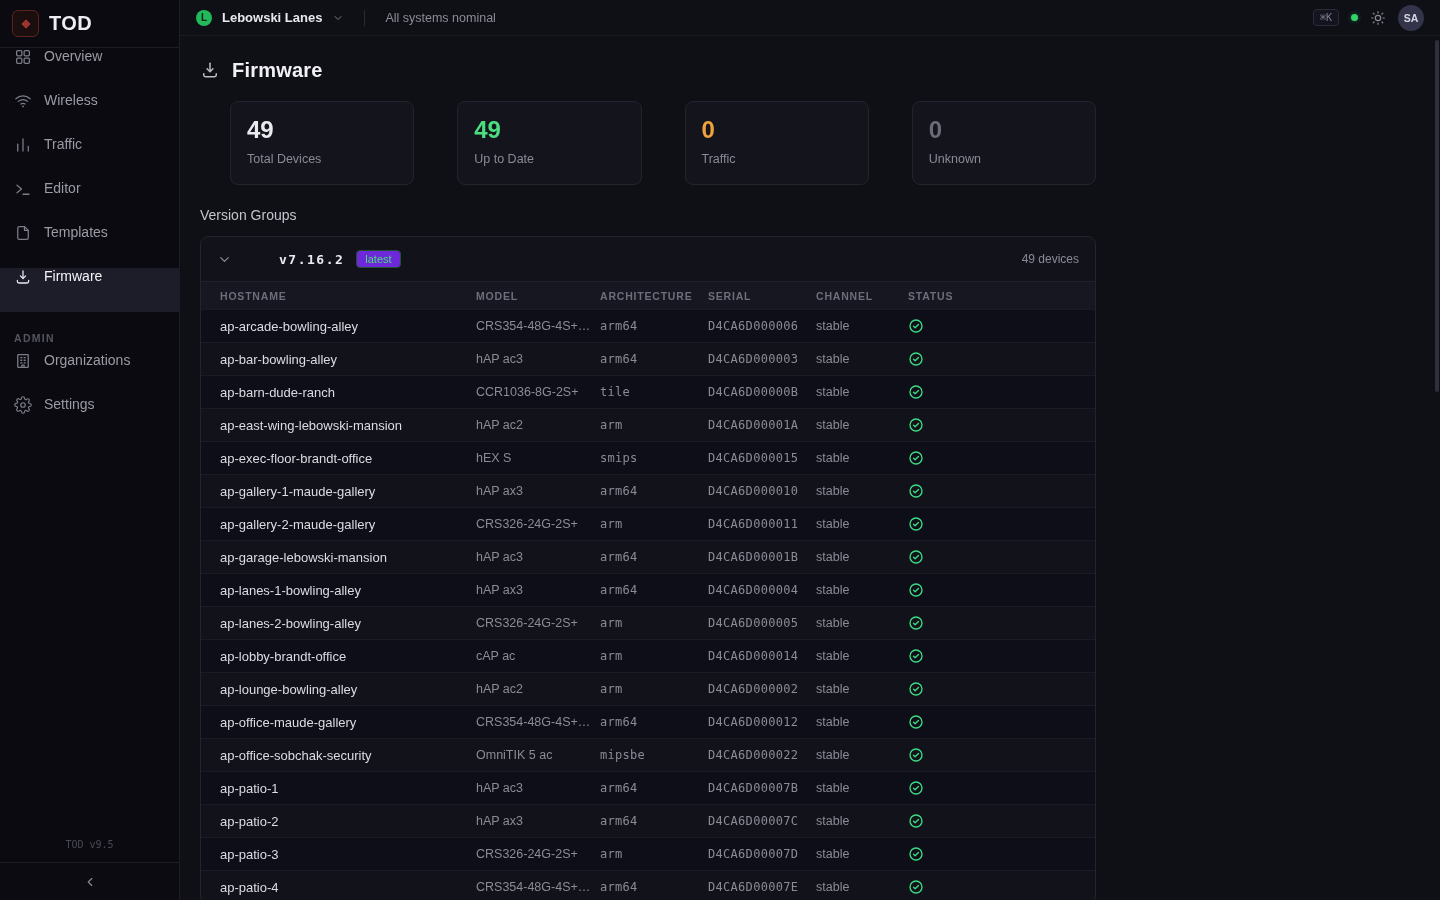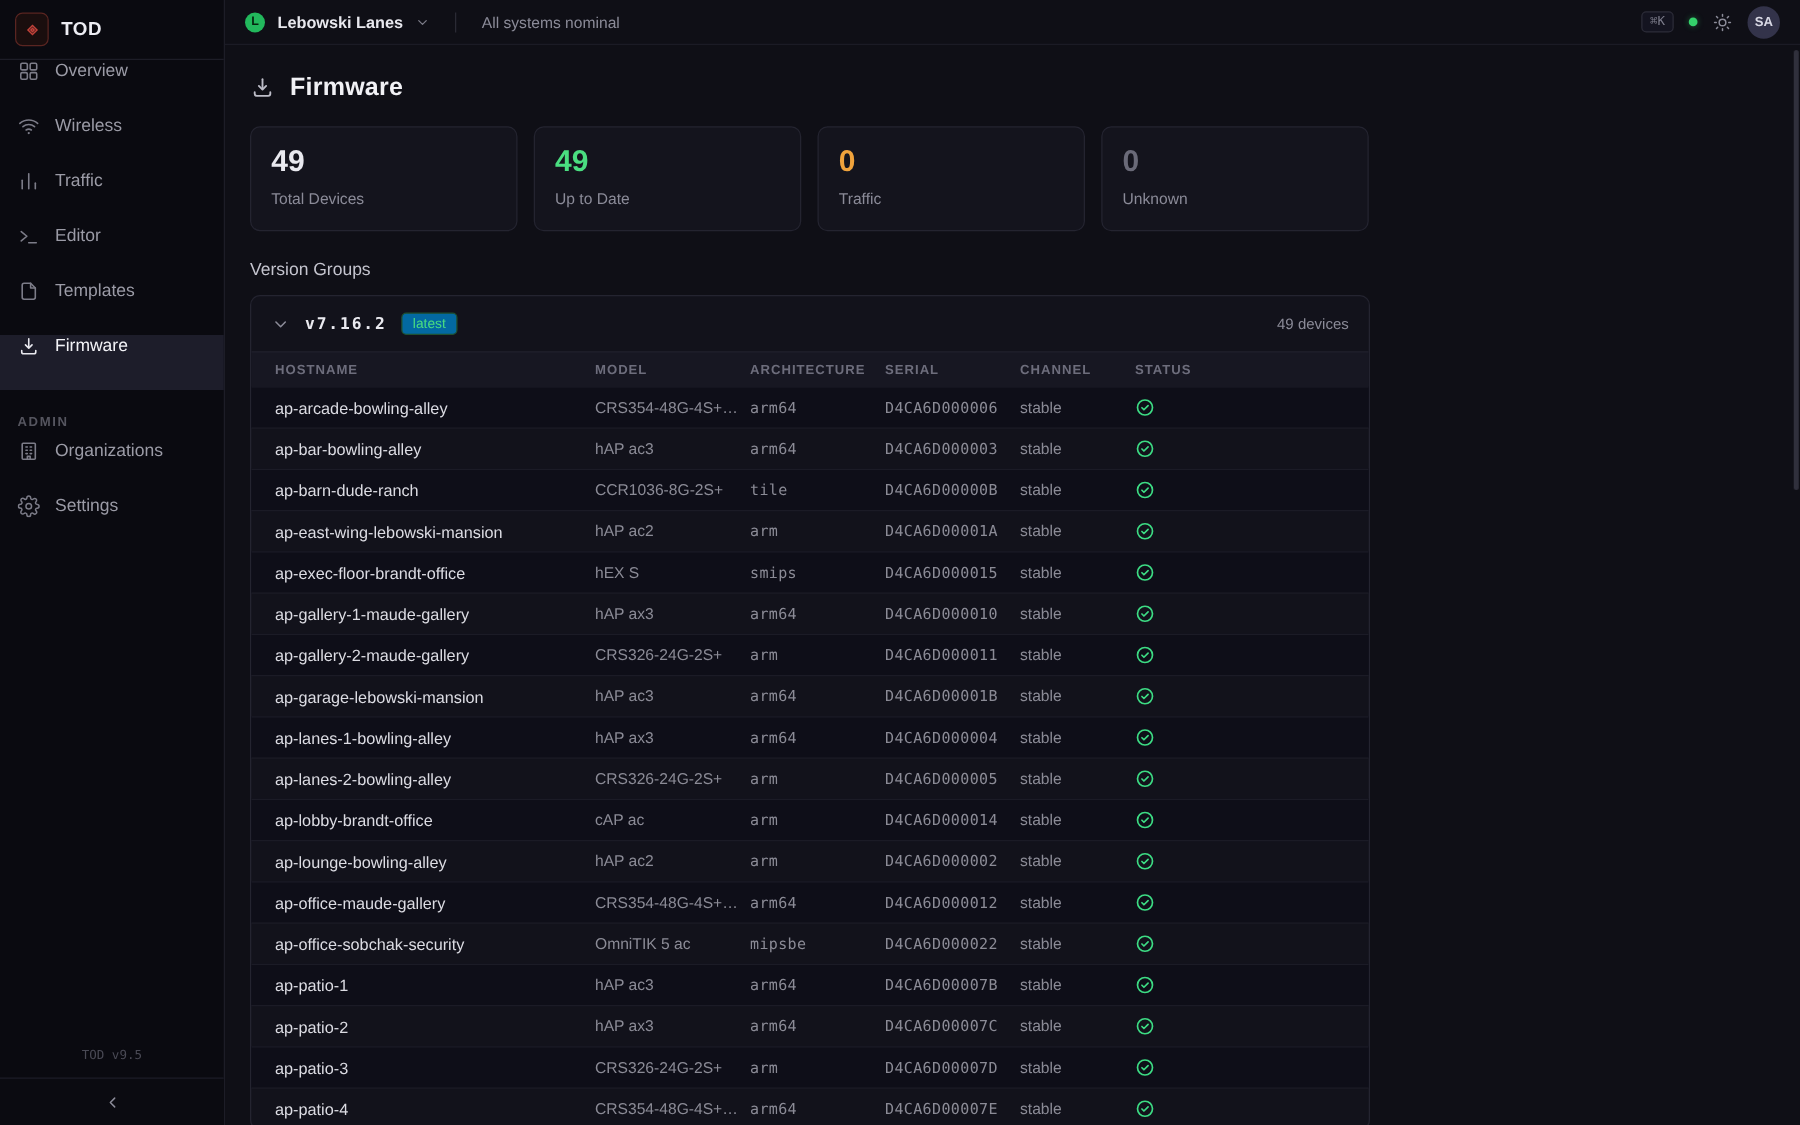--- a/index.html
+++ b/index.html
@@ -7,21 +7,21 @@
   body {
     font-family:"Liberation Sans", sans-serif;
     background:#0f0f16; color:#e6e6ec;
     display:flex;
   }
 
   
   .sidebar { width:180px; min-width:180px; background:#0a0a10; border-right:1px solid #1d1d27; display:flex; flex-direction:column; }
   .logo-row { height:48px; display:flex; align-items:center; gap:10px; padding:0 12px; border-bottom:1px solid #1d1d27; }
   .logo-box { width:27px; height:27px; border-radius:6px; background:#1a0e0e; border:1px solid #5a2521; color:#c2423a; display:flex; align-items:center; justify-content:center; }
-  .app-name { font-weight:700; font-size:15px; color:#ededf3; letter-spacing:.4px; }
+  .app-name { font-weight:700; font-size:20px; color:#ededf3; letter-spacing:.4px; }
   .section-label { font-size:10.5px; letter-spacing:1.3px; color:#55555f; font-weight:700; padding:20px 14px 8px; }
   .nav-item { height:44px; display:flex; align-items:flex-start; gap:12px; padding:0 14px; color:#9b9ba6; font-size:14px; cursor:pointer; }
   .nav-item .nicon { width:18px; height:18px; color:#7c7c88; display:flex; }
   .nav-item.active { background:#1d1d2a; color:#f3f3f7; }
   .nav-item.active .nicon { color:#e8e8ee; }
   .sidebar-version { margin-top:auto; text-align:center; font-family:"DejaVu Sans Mono",monospace; font-size:10px; color:#4a4a55; padding-bottom:12px; }
   .collapse-btn { height:38px; border-top:1px solid #1d1d27; display:flex; align-items:center; justify-content:center; color:#8b8b98; cursor:pointer; background:#0b0b11; }
 
   
   .main { flex:1; display:flex; flex-direction:column; background:#0f0f16; position:relative; }
@@ -36,31 +36,31 @@
   .status-dot { width:7px; height:7px; border-radius:50%; background:#34d16b; box-shadow:0 0 5px #34d16b66; }
   .icon-btn { color:#8b8b98; display:flex; cursor:pointer; background:none; border:none; }
   .user-avatar { width:26px; height:26px; border-radius:50%; background:#33334a; color:#d8d8e4; font-size:10.5px; font-weight:600; display:flex; align-items:center; justify-content:center; cursor:pointer; }
 
   .content { padding:22px 0 0 20px; }
   .page-title-row { display:flex; align-items:center; gap:12px; height:24px; }
   .page-title-row .ticon { color:#bdbdc8; display:flex; }
   .page-title { font-size:20px; font-weight:700; color:#f1f1f5; letter-spacing:.2px; }
 
   .stats { display:flex; gap:13px; margin-top:19px; width:896px; }
-  .card { width:214px; height:84px; background:#14141d; border:1px solid #242430; border-radius:8px; padding:15px 16px; }
+  .card { width:214px; height:84px; background:#14141d; border:1px solid #242430; border-radius:8px; padding:15px 16px;margin-left:30px; }
   .card-value { font-size:24px; font-weight:700; line-height:1.1; }
   .card-label { margin-top:9px; font-size:12.5px; color:#8b8b98; }
 
   .vg-label { margin-top:22px; font-size:14px; color:#c4c4ce; }
 
   .panel { margin-top:13px; width:896px; background:#12121b; border:1px solid #242430; border-radius:8px; overflow:hidden; }
   .panel-header { height:44px; display:flex; align-items:center; gap:12px; padding:0 16px; }
   .chev-btn { color:#8b8b98; display:flex; background:none; border:none; cursor:pointer; }
-  .version-text { font-family:"DejaVu Sans Mono",monospace; font-size:13px; letter-spacing:1.5px; color:#eaeaf0; font-weight:700; }
-  .badge { background:#0369a1; border:1px solid #1f5132; color:#4ade80; font-size:11px; padding:2px 8px; border-radius:4px; }
+  .version-text { font-family:"DejaVu Sans Mono",monospace; font-size:13px; letter-spacing:1.5px; color:#eaeaf0; font-weight:700;margin-left:35px; }
+  .badge { background:#6d28d9; border:1px solid #1f5132; color:#4ade80; font-size:11px; padding:2px 8px; border-radius:4px; }
   .devices-count { margin-left:auto; font-size:12px; color:#8b8b98; }
 
   .grid-row { display:grid; grid-template-columns:256px 124px 108px 108px 92px 1fr; align-items:center; padding-left:19px; }
   .thead { height:28px; background:#171722; border-top:1px solid #20202c; font-size:10.5px; letter-spacing:.8px; color:#6d6d7c; font-weight:700; }
   .trow { height:33px; border-top:1px solid #1b1b26; cursor:pointer; }
   .trow.shade { background:#0e0e18; }
   .c-host { color:#dcdce3; font-size:13px; }
   .c-model { color:#8b8b96; font-size:12.5px; }
   .c-arch, .c-serial { font-family:"DejaVu Sans Mono",monospace; font-size:12px; color:#8b8b96; letter-spacing:.3px; }
   .c-channel { color:#8b8b96; font-size:12.5px; }

